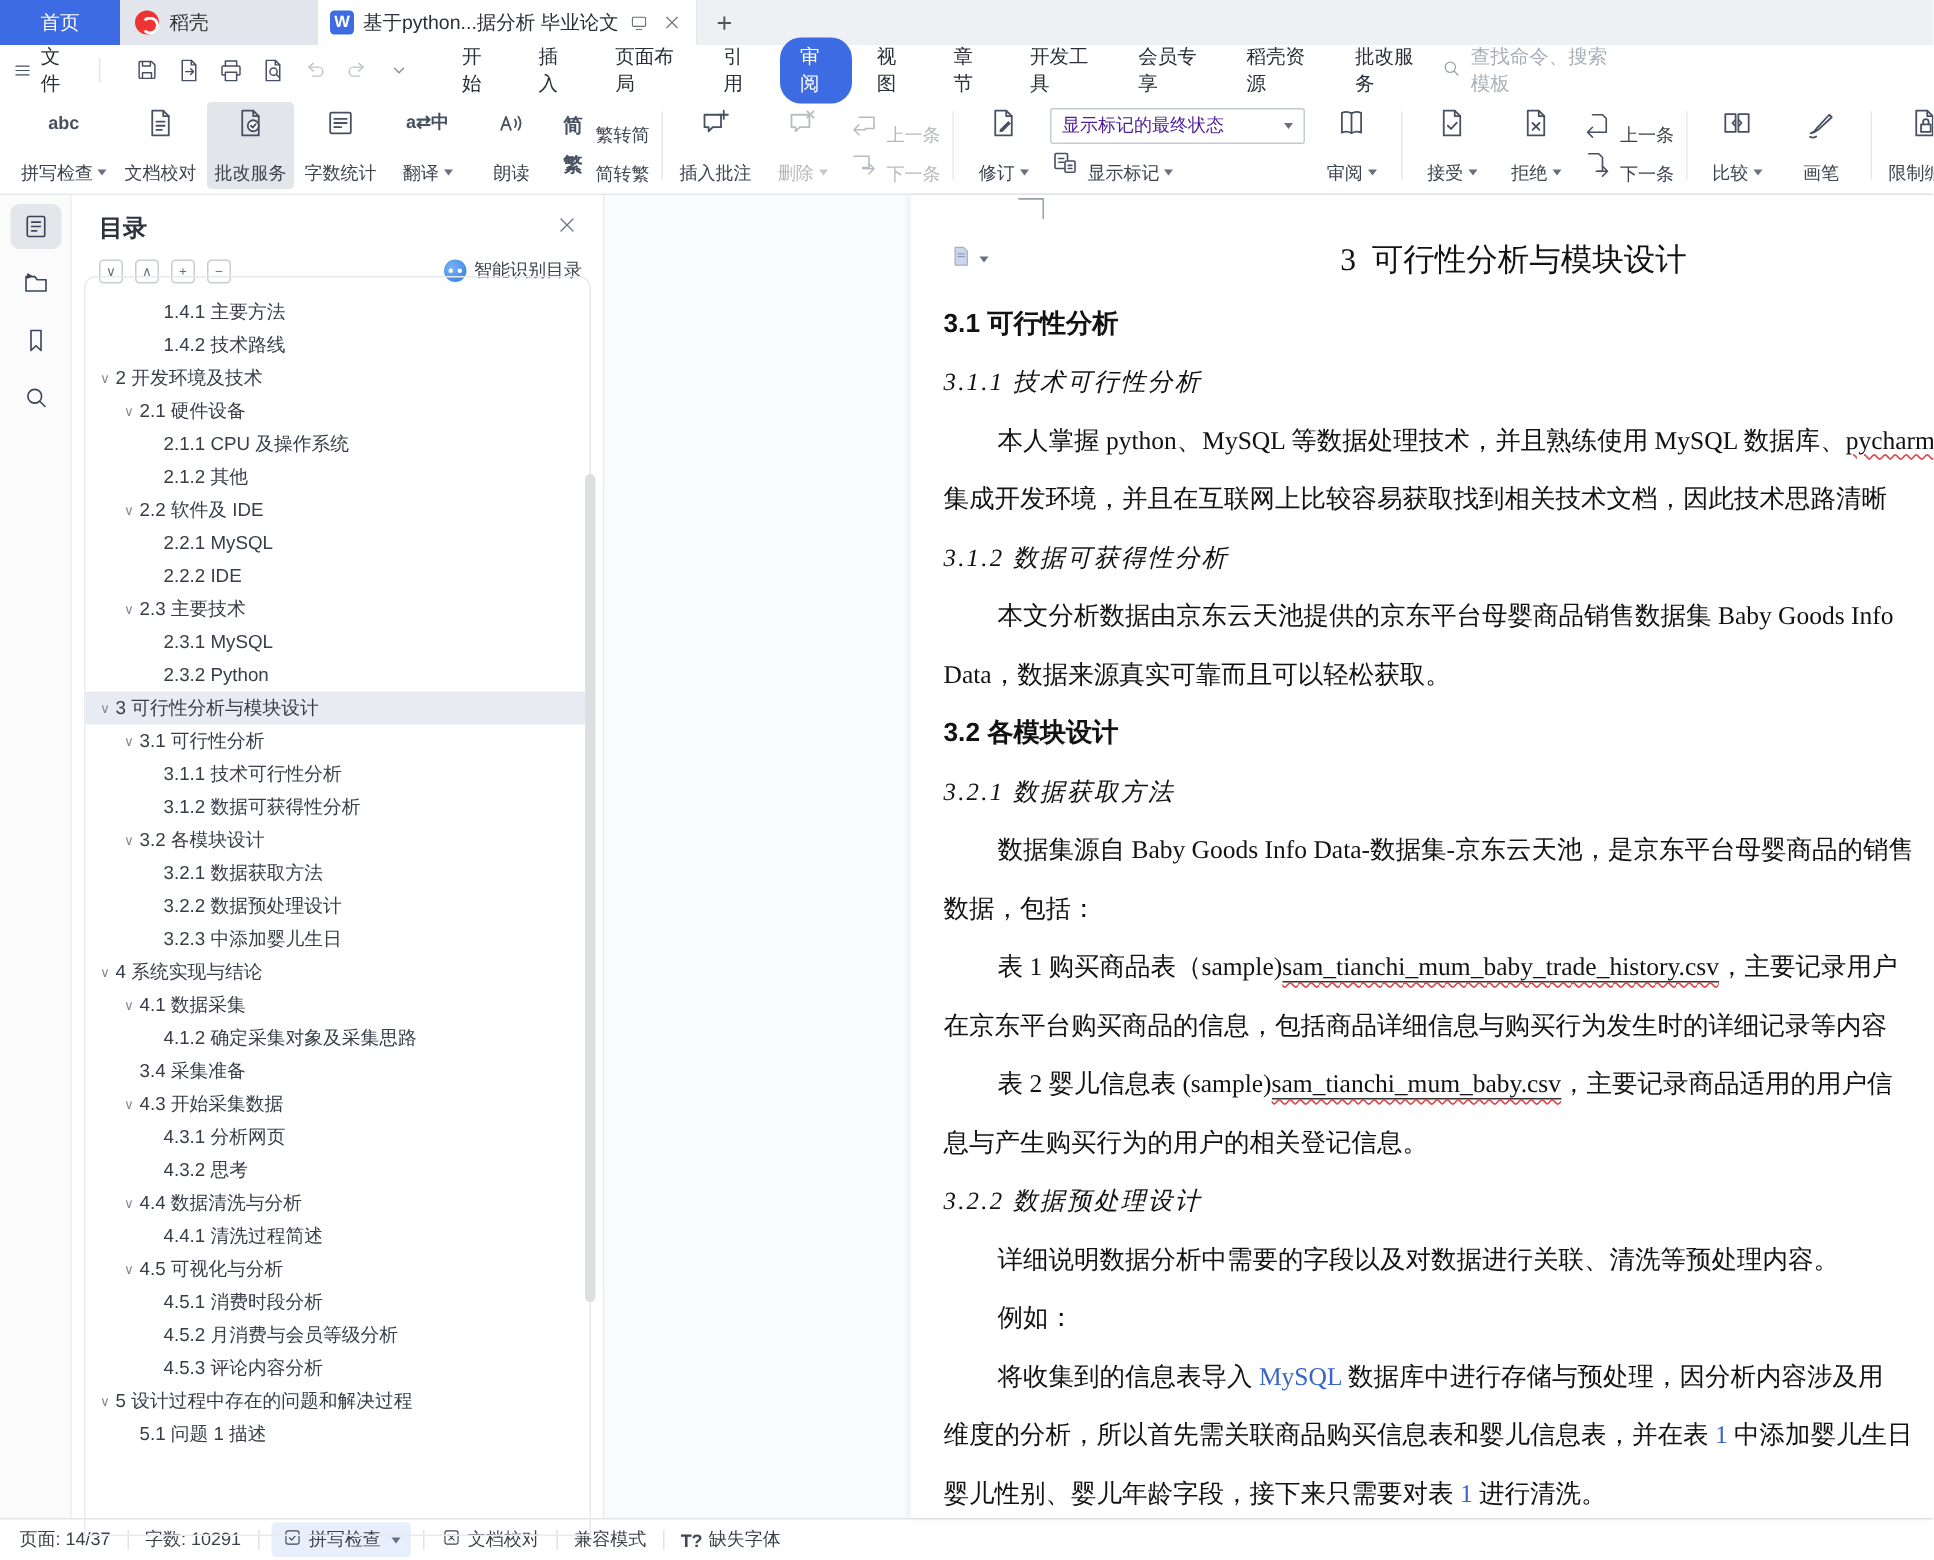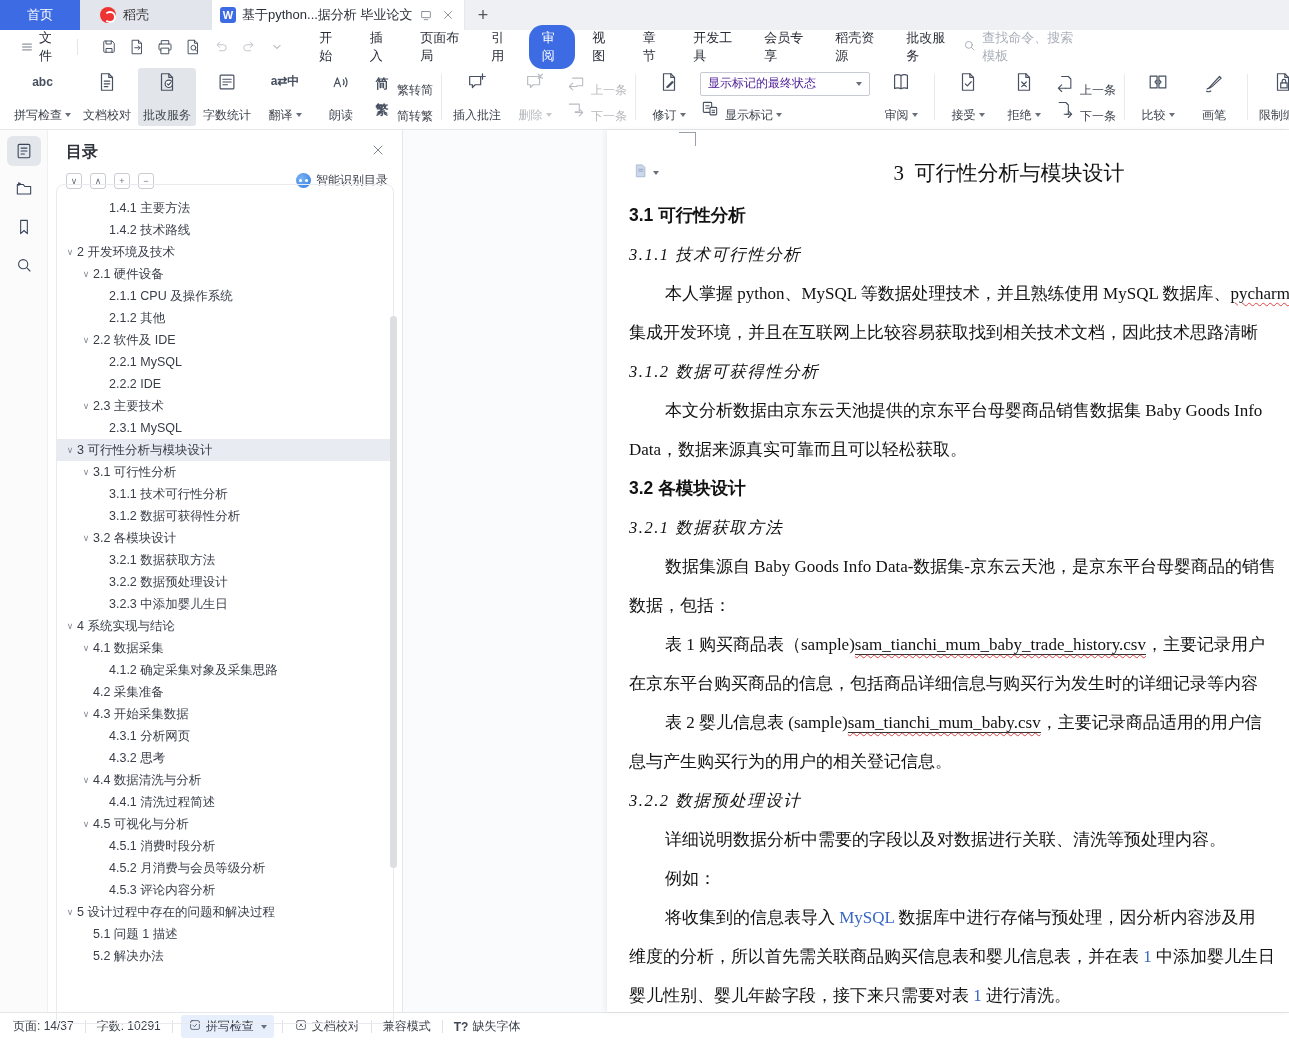--- a/index.html
+++ b/index.html
@@ -3,37 +3,37 @@
 <meta charset="utf-8">
 <style>
   * { margin:0; padding:0; box-sizing:border-box; }
   html,body { width:1289px; height:1040px; overflow:hidden;
     font-family:"Liberation Sans", sans-serif; background:#fff; }
 
   
   .tabbar { height:30px; background:#eef0f4; display:flex; align-items:stretch; }
   .tab { display:flex; align-items:center; font-size:13px; color:#333; }
   .tab-home { width:80px; justify-content:center; background:#3d6be4; color:#fff; }
-  .tab-docer { width:132px; background:#e2e6ec; gap:7px; padding-left:20px; }
+  .tab-docer { width:132px; background:#e2e6ec; gap:7px; padding-left:10px; }
   .tab-doc { width:253px; background:#fff; gap:6px; padding:0 8px;
     border-right:1px solid #e6e8ee; }
   .tab-doc .t-title { flex:1; white-space:nowrap; overflow:hidden; color:#2b2f38; }
   .tab-add { width:36px; display:flex; align-items:center; justify-content:center;
     color:#555; font-size:18px; }
   .docer-logo { width:16px; height:16px; border-radius:50%; background:#e33; position:relative; }
   .docer-logo::after { content:""; position:absolute; left:4px; top:4px; width:8px; height:8px;
     border-radius:50%; border:2px solid #fff; border-left-color:transparent; }
   .wbadge { width:16px; height:16px; border-radius:3px; background:#3d6be4; color:#fff;
     font-size:11px; font-weight:bold; display:flex; align-items:center; justify-content:center; }
   .tab-ic { width:16px; height:16px; display:flex; align-items:center; justify-content:center; }
   .tab-ic svg { width:14px; height:14px; }
 
   
   .menubar { height:34px; background:#fff; display:flex; align-items:center;
-    padding-left:12px; font-size:13px; color:#2a2e38; }
+    font-size:13px; color:#2a2e38; }
   .file-btn { display:flex; align-items:center; gap:5px; padding:0 8px; }
   .qicons { display:flex; align-items:center; gap:2px; margin-left:10px; }
   .qbtn { width:26px; height:24px; display:flex; align-items:center; justify-content:center; }
   .qbtn svg { width:18px; height:18px; }
   .mdiv { width:1px; height:16px; background:#e4e5e9; margin:0 8px; }
   .menus { display:flex; align-items:center; margin-left:14px; }
   .mitem { padding:4px 13px; margin:0 2px; border-radius:14px; cursor:default; }
   .mitem.active { background:#3d6be4; color:#fff; }
   .cmdsearch { margin-left:auto; margin-right:206px; display:flex; align-items:center; gap:5px;
     color:#a9aeb8; font-size:13px; }
@@ -591,20 +591,23 @@
         <div class="trow" style="padding-left: 52px;">
           <span>2.2.2 IDE</span>
         </div>
         <div class="trow" style="padding-left: 22px;">
           <span class="tchev">∨</span>
           <span>2.3 主要技术</span>
         </div>
         <div class="trow" style="padding-left: 52px;">
           <span>2.3.1 MySQL</span>
         </div>
+        <div class="trow" style="padding-left: 52px;">
+          <span>2.3.2 Python</span>
+        </div>
         <div class="trow sel" style="padding-left: 6px;">
           <span class="tchev">∨</span>
           <span>3 可行性分析与模块设计</span>
         </div>
         <div class="trow" style="padding-left: 22px;">
           <span class="tchev">∨</span>
           <span>3.1 可行性分析</span>
         </div>
         <div class="trow" style="padding-left: 52px;">
           <span>3.1.1 技术可行性分析</span>
@@ -630,21 +633,21 @@
           <span>4 系统实现与结论</span>
         </div>
         <div class="trow" style="padding-left: 22px;">
           <span class="tchev">∨</span>
           <span>4.1 数据采集</span>
         </div>
         <div class="trow" style="padding-left: 52px;">
           <span>4.1.2 确定采集对象及采集思路</span>
         </div>
         <div class="trow" style="padding-left: 36px;">
-          <span>4.2 采集准备</span>
+          <span>3.4 采集准备</span>
         </div>
         <div class="trow" style="padding-left: 22px;">
           <span class="tchev">∨</span>
           <span>4.3 开始采集数据</span>
         </div>
         <div class="trow" style="padding-left: 52px;">
           <span>4.3.1 分析网页</span>
         </div>
         <div class="trow" style="padding-left: 52px;">
           <span>4.3.2 思考</span>
@@ -668,23 +671,20 @@
         </div>
         <div class="trow" style="padding-left: 52px;">
           <span>4.5.3 评论内容分析</span>
         </div>
         <div class="trow" style="padding-left: 6px;">
           <span class="tchev">∨</span>
           <span>5 设计过程中存在的问题和解决过程</span>
         </div>
         <div class="trow" style="padding-left: 36px;">
           <span>5.1 问题 1 描述</span>
-        </div>
-        <div class="trow" style="padding-left: 36px;">
-          <span>5.2 解决办法</span>
         </div>
       </div>
     <div class="tscroll"></div>
   </div>
 
   <div class="docarea">
     <div class="page">
       <div class="cmark2"></div>
       <div class="cornermark"></div>
       <div class="anno">

